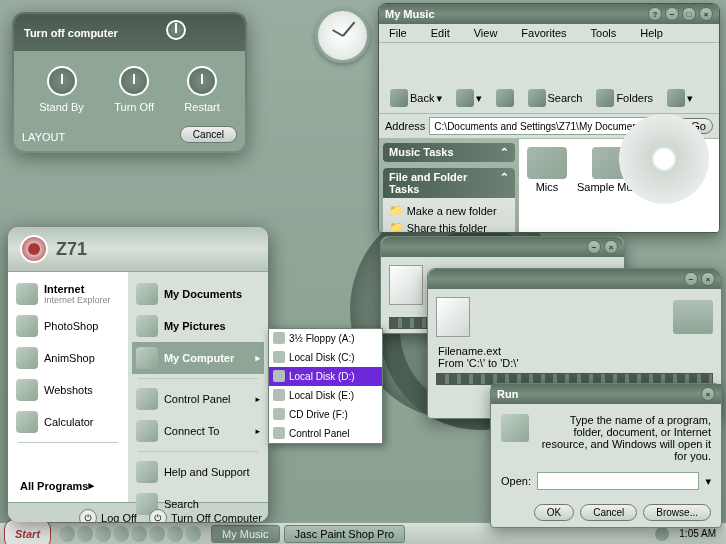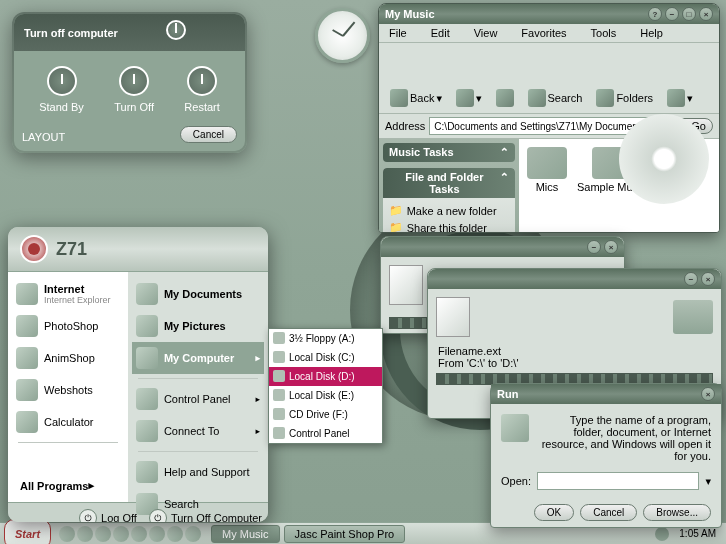--- a/index.html
+++ b/index.html
@@ -26,21 +26,21 @@
 .winctl{display:flex;gap:3px;}
 .winctl span{width:14px;height:14px;border-radius:50%;background:linear-gradient(180deg,#b0c0b4,#8fa596);border:1px solid #5a6a60;display:flex;align-items:center;justify-content:center;font-size:8px;cursor:pointer;color:#333;}
 .menubar{background:#d8e0da;padding:2px 4px;display:flex;gap:12px;border-bottom:1px solid #aab8ae;}
 .menubar span{padding:1px 6px;cursor:pointer;}
 .toolbar{background:#d8e0da;padding:3px 6px;display:flex;align-items:center;gap:4px;border-bottom:1px solid #aab8ae;font-size:10px;}
 .tbtn{padding:2px 4px;border:1px solid transparent;border-radius:3px;cursor:pointer;display:flex;align-items:center;gap:2px;margin-top:40px;}
 .ticon{width:18px;height:18px;background:linear-gradient(135deg,#9db5a5,#6d8274);border-radius:3px;}
 .addrbar{background:#d8e0da;padding:3px 6px;display:flex;align-items:center;gap:4px;border-bottom:1px solid #aab8ae;}
 .addrbar input{flex:1;height:18px;padding:0 4px;border:1px solid #8fa596;background:#fff;font-size:10px;}
 .exp-body{display:flex;height:140px;}
-.tasks{width:140px;background:linear-gradient(180deg,#a8b8ac,#8fa596);padding:4px;overflow:hidden;text-align:center;}
+.tasks{width:140px;background:linear-gradient(180deg,#a8b8ac,#8fa596);padding:4px;overflow:hidden;}
 .task-panel{background:linear-gradient(180deg,#e8ede9,#d0d8d2);border-radius:4px;margin-bottom:6px;overflow:hidden;}
 .task-hdr{background:linear-gradient(90deg,#4a5e52,#6d8274);color:#fff;padding:3px 6px;font-weight:bold;font-size:10px;display:flex;justify-content:space-between;}
 .task-body{padding:4px 6px;}
 .task-link{display:flex;align-items:center;gap:4px;padding:2px 0;cursor:pointer;font-size:10px;}
 .play-ic{width:0;height:0;border-left:8px solid #3a8a3a;border-top:5px solid transparent;border-bottom:5px solid transparent;}
 .content{flex:1;background:#fff;padding:8px;display:flex;gap:10px;}
 .folder-item{text-align:center;font-size:10px;}
 .folder-ic{width:40px;height:32px;background:linear-gradient(135deg,#a8b8ac,#8fa596);border-radius:4px;margin:0 auto 2px;}
 .cd-art{position:absolute;right:10px;top:110px;width:120px;height:100px;}
 .cd-art::before{content:'';position:absolute;right:0;top:0;width:90px;height:90px;border-radius:50%;background:radial-gradient(circle,#fff 15%,#d0d8d2 20%,#e8ede9 70%,#c0c8c2);}
@@ -59,21 +59,21 @@
 .sm-ic{width:22px;height:22px;background:linear-gradient(135deg,#c0d0c4,#8fa596);border-radius:4px;flex-shrink:0;}
 .sm-sep{height:1px;background:#c0c8c2;margin:4px 6px;}
 .sm-arrow{margin-left:auto;font-size:9px;}
 .sm-footer{background:#c8d3cb;padding:6px;display:flex;justify-content:flex-end;gap:12px;align-items:center;border-top:1px solid #8fa596;font-size:10px;}
 .sm-footer-btn{display:flex;align-items:center;gap:4px;cursor:pointer;}
 .sm-footer-ic{width:18px;height:18px;border-radius:50%;border:1px solid #6d8274;background:#e8ede9;display:flex;align-items:center;justify-content:center;font-size:9px;}
 .sm-allprog{position:absolute;bottom:30px;left:12px;font-weight:bold;cursor:pointer;display:flex;align-items:center;gap:0;}
 
 .submenu{position:absolute;left:268px;bottom:100px;width:115px;background:#fff;border:1px solid #6d8274;box-shadow:2px 2px 8px rgba(0,0,0,0.4);z-index:11;}
 .sub-item{padding:4px 8px 4px 20px;cursor:pointer;font-size:10px;position:relative;}
-.sub-item:hover,.sub-item.hl{background:#be185d;color:#fff;}
+.sub-item:hover,.sub-item.hl{background:#6d28d9;color:#fff;}
 .sub-item::before{content:'';position:absolute;left:4px;top:3px;width:12px;height:12px;background:#b0c0b4;border-radius:2px;}
 
 .copydlg{position:absolute;background:#d8e0da;border:1px solid #6d8274;border-radius:8px 8px 4px 4px;box-shadow:0 5px 15px rgba(0,0,0,0.4);}
 .copydlg .titlebar{border-radius:8px 8px 0 0;}
 .copy1{left:380px;top:236px;width:245px;}
 .copy2{left:427px;top:268px;width:295px;}
 .copy-body{padding:8px;display:flex;align-items:center;gap:10px;}
 .doc-ic{width:34px;height:40px;background:linear-gradient(135deg,#fff,#d0d8d2);border:1px solid #999;}
 .pc-ic{width:40px;height:34px;background:linear-gradient(180deg,#b0c0b4,#8fa596);border-radius:3px;}
 .copy-text{font-size:10px;}

